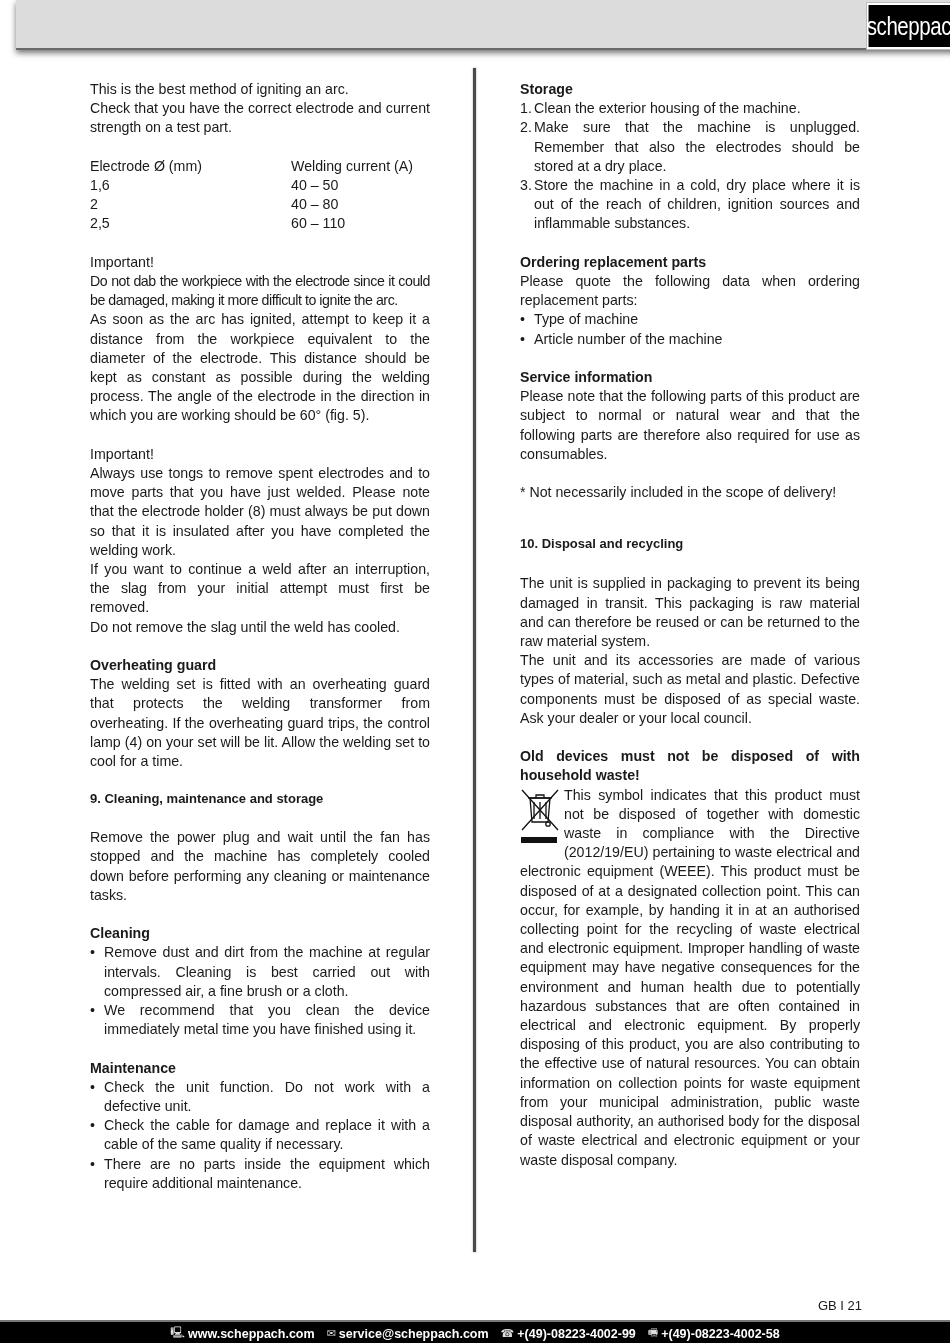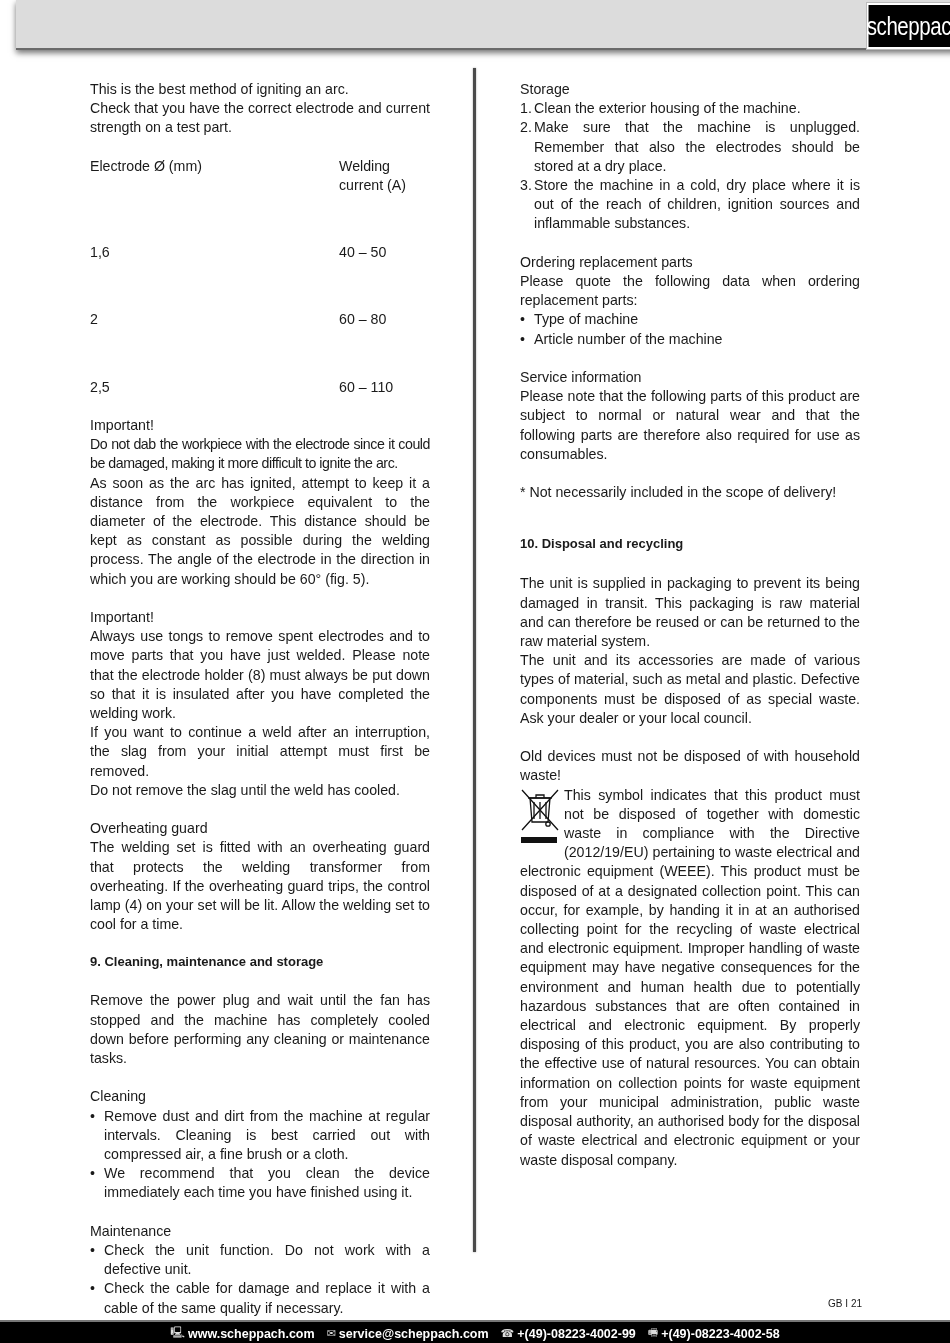--- a/index.html
+++ b/index.html
@@ -27,37 +27,37 @@
     background: #4a4a4a; box-shadow: 0 0 2px #999;
   }
   .col {
     position: absolute; top: 80px; width: 340px;
     font-size: 14.2px; line-height: 19.2px;
   }
   .col.left { left: 90px; }
   .col.right { left: 520px; }
   p { margin: 0; text-align: justify; }
   .gap { height: 19.2px; }
-  .h3 { font-weight: normal; }
+  .h3 { font-weight: bold; }
   .h2 {
     font-size: 13px; font-weight: bold; line-height: 24px;
     margin: 0;
   }
   .tight { letter-spacing: -0.45px; }
-  .tbl { display: grid; grid-template-columns: 201px 1fr; gap: 48px; }
+  .tbl { display: grid; grid-template-columns: 201px 1fr; }
   ul, ol { margin: 0; padding: 0; list-style: none; }
   li { position: relative; padding-left: 14px; text-align: justify; }
   ul li::before { content: "•"; position: absolute; left: 0; }
   ol li .num { position: absolute; left: 0; }
   .weee-wrap { position: relative; }
   .weee-icon {
     float: left; width: 40px; height: 58px; margin: 2px 4px 0 0;
   }
   .pagenum {
-    position: absolute; right: 88px; top: 1298px; font-size: 10px;
+    position: absolute; right: 88px; top: 1298px; font-size: 13px;
   }
   .footer {
     position: absolute; left: 0; top: 1320px; width: 950px; height: 23px;
     background: #000; border-top: 2px solid #777; color: #fff;
     font-size: 12.5px; font-weight: bold;
     display: flex; justify-content: center; align-items: center; gap: 12px;
     font-family: "Liberation Sans Narrow", "Liberation Sans", sans-serif;
   }
   .footer .item { display: flex; align-items: center; gap: 3px; }
   .footer .ico { font-weight: normal; font-size: 11px; color: #ddd; }
@@ -75,21 +75,21 @@
   <p>This is the best method of igniting an arc.</p>
   <p>Check that you have the correct electrode and current strength on a test part.</p>
   <div class="gap"></div>
 
   <div class="tbl">
     <div>Electrode Ø (mm)</div>
     <div>Welding current (A)</div>
     <div>1,6</div>
     <div>40 – 50</div>
     <div>2</div>
-    <div>60 – 80</div>
+    <div>40 – 80</div>
     <div>2,5</div>
     <div>60 – 110</div>
   </div>
   <div class="gap"></div>
 
   <p>Important!</p>
   <p class="tight">Do not dab the workpiece with the electrode since it could be damaged, making it more difficult to ignite the arc.</p>
   <p>As soon as the arc has ignited, attempt to keep it a distance from the workpiece equivalent to the diameter of the electrode. This distance should be kept as constant as possible during the welding process. The angle of the electrode in the direction in which you are working should be 60° (fig. 5).</p>
   <div class="gap"></div>
 
@@ -104,21 +104,21 @@
   <div style="height:16px"></div>
 
   <h2 class="h2">9. Cleaning, maintenance and storage</h2>
   <div style="height:17px"></div>
   <p>Remove the power plug and wait until the fan has stopped and the machine has completely cooled down before performing any cleaning or maintenance tasks.</p>
   <div class="gap"></div>
 
   <p class="h3">Cleaning</p>
   <ul>
     <li>Remove dust and dirt from the machine at regular intervals. Cleaning is best carried out with compressed air, a fine brush or a cloth.</li>
-    <li>We recommend that you clean the device immediately each time you have finished using it.</li>
+    <li>We recommend that you clean the device immediately metal time you have finished using it.</li>
   </ul>
   <div class="gap"></div>
 
   <p class="h3">Maintenance</p>
   <ul>
     <li>Check the unit function. Do not work with a defective unit.</li>
     <li>Check the cable for damage and replace it with a cable of the same quality if necessary.</li>
     <li>There are no parts inside the equipment which require additional maintenance.</li>
   </ul>
 </div>

